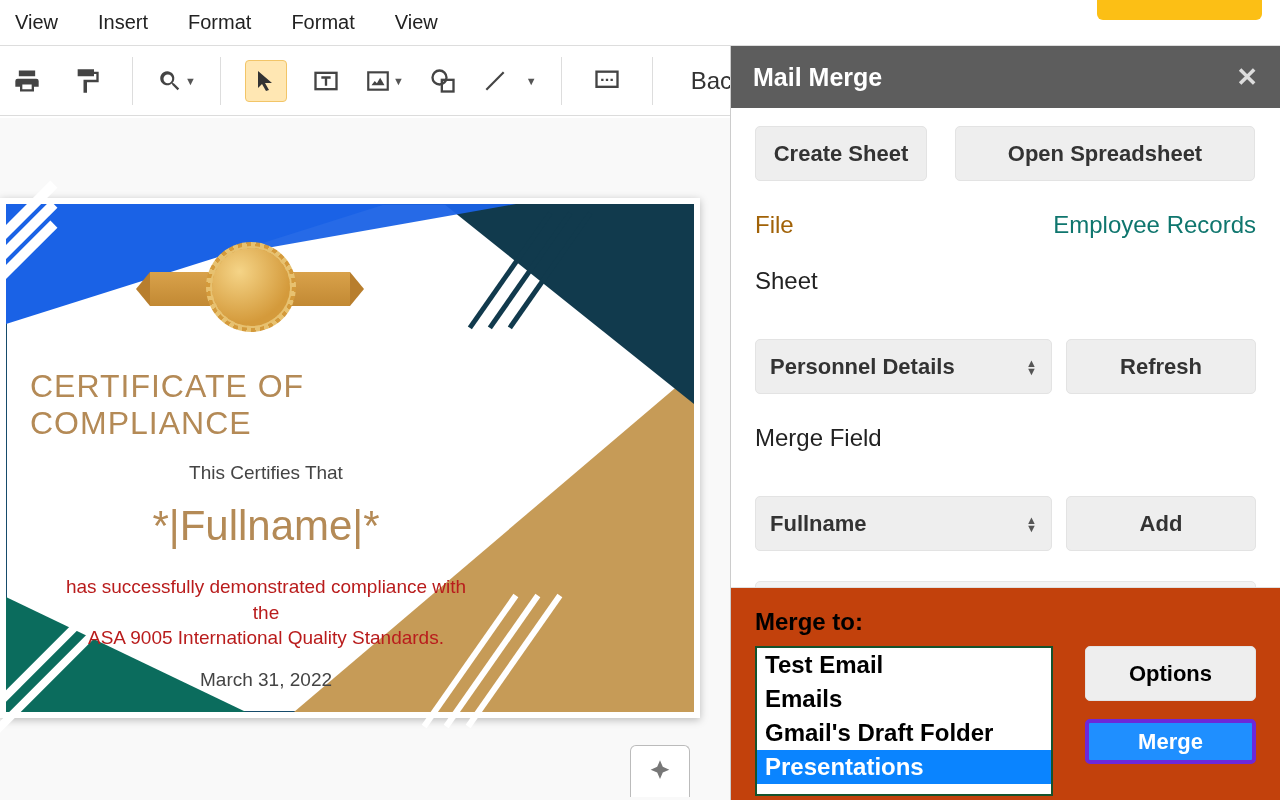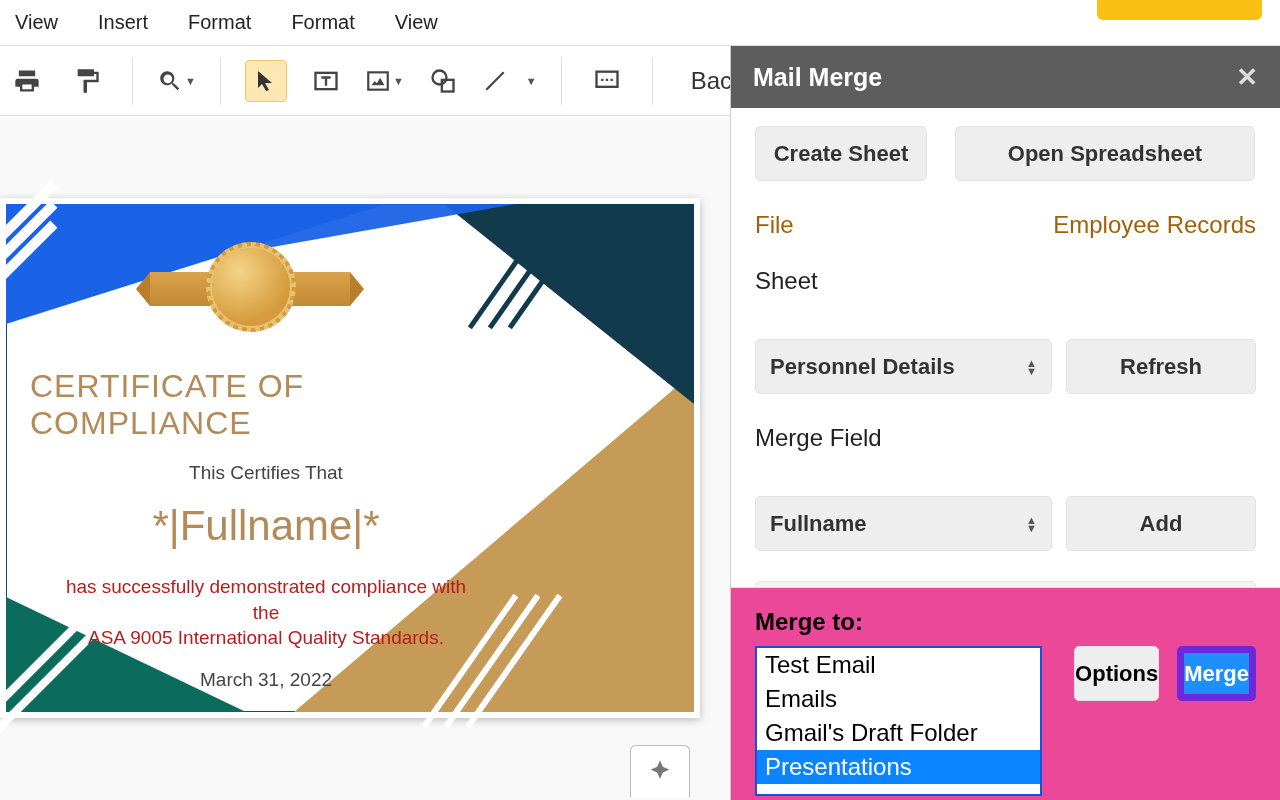--- a/index.html
+++ b/index.html
@@ -83,37 +83,37 @@
 .panel{position:absolute;right:0;top:46px;width:550px;height:754px;background:#fff;border-left:1px solid #ccc;}
 .panel-head{height:62px;background:#5d5d5d;color:#fff;display:flex;align-items:center;justify-content:space-between;padding:0 22px;font-size:25px;font-weight:bold;}
 .panel-head .close{font-size:26px;cursor:pointer;color:#ddd;}
 .panel-body{padding:18px 24px 0;}
 .row-btns{display:flex;gap:28px;margin-bottom:30px;}
 .btn{flex:0 0 auto;background:#eee;border:1px solid #e3e3e3;border-radius:5px;height:55px;display:flex;align-items:center;justify-content:center;font-size:22px;font-weight:bold;color:#333;cursor:pointer;}
 .btn-wide{width:300px;}
 .btn-narrow{width:172px;}
 .kv{display:flex;justify-content:space-between;align-items:center;font-size:24px;margin-bottom:28px;}
 .kv .k{color:#a16207;}
-.kv .v{color:#a16207;cursor:pointer;}
+.kv .v{color:#0f766e;cursor:pointer;}
 .label{font-size:24px;color:#222;margin-bottom:14px;}
 .combo-row{display:flex;gap:14px;margin-bottom:30px;margin-top:44px;}
 .combo{flex:1;height:55px;background:#eee;border:1px solid #e3e3e3;border-radius:5px;display:flex;align-items:center;justify-content:space-between;padding:0 14px;font-size:22px;font-weight:bold;color:#333;cursor:pointer;}
 .combo .spin{display:flex;flex-direction:column;line-height:8px;font-size:11px;color:#555;}
 .btn-side{width:190px;}
 .accordion{height:62px;background:#f3f3f3;border:1px solid #e6e6e6;border-radius:5px;display:flex;align-items:center;padding:0 20px;font-size:24px;color:#222;gap:12px;cursor:pointer;margin-bottom:0;}
 .accordion .tri-icon{font-size:14px;color:#333;}
-.panel-foot{position:absolute;left:0;right:0;bottom:0;padding:20px 24px 4px;background:#ec4899;border-top:1px solid #e0e0e0;}
+.panel-foot{position:absolute;left:0;right:0;bottom:0;padding:20px 24px 4px;background:#c2410c;border-top:1px solid #e0e0e0;}
 .foot-label{font-size:24px;font-weight:bold;margin-bottom:10px;}
 .foot-row{display:flex;gap:32px;align-items:flex-start;}
-.listbox{width:298px;height:150px;border:2px solid #1d4ed8;background:#fff;font-size:24px;overflow:hidden;}
+.listbox{width:298px;height:150px;border:2px solid #14532d;background:#fff;font-size:24px;overflow:hidden;font-weight:bold;}
 .listbox .opt{padding:3px 8px;cursor:pointer;}
 .listbox .opt.sel{background:#0a84ff;color:#fff;}
-.foot-btns{display:flex;flex-direction:row;gap:18px;flex:1;}
+.foot-btns{display:flex;flex-direction:column;gap:18px;flex:1;}
 .btn-opt{height:55px;background:#eee;border:1px solid #e3e3e3;border-radius:5px;font-size:22px;font-weight:bold;display:flex;align-items:center;justify-content:center;cursor:pointer;}
-.btn-merge{height:55px;background:#1f8fff;border:7px solid #6d28d9;color:#fff;border-radius:5px;font-size:22px;font-weight:bold;display:flex;align-items:center;justify-content:center;cursor:pointer;}
+.btn-merge{height:45px;background:#1f8fff;border:4px solid #6d28d9;color:#fff;border-radius:5px;font-size:22px;font-weight:bold;display:flex;align-items:center;justify-content:center;cursor:pointer;}
 </style>
 </head>
 <body>
 
 <div class="menubar">
   <span class="item">View</span>
   <span class="item">Insert</span>
   <span class="item">Format</span>
   <span class="item">Format</span>
   <span class="item">View</span>

